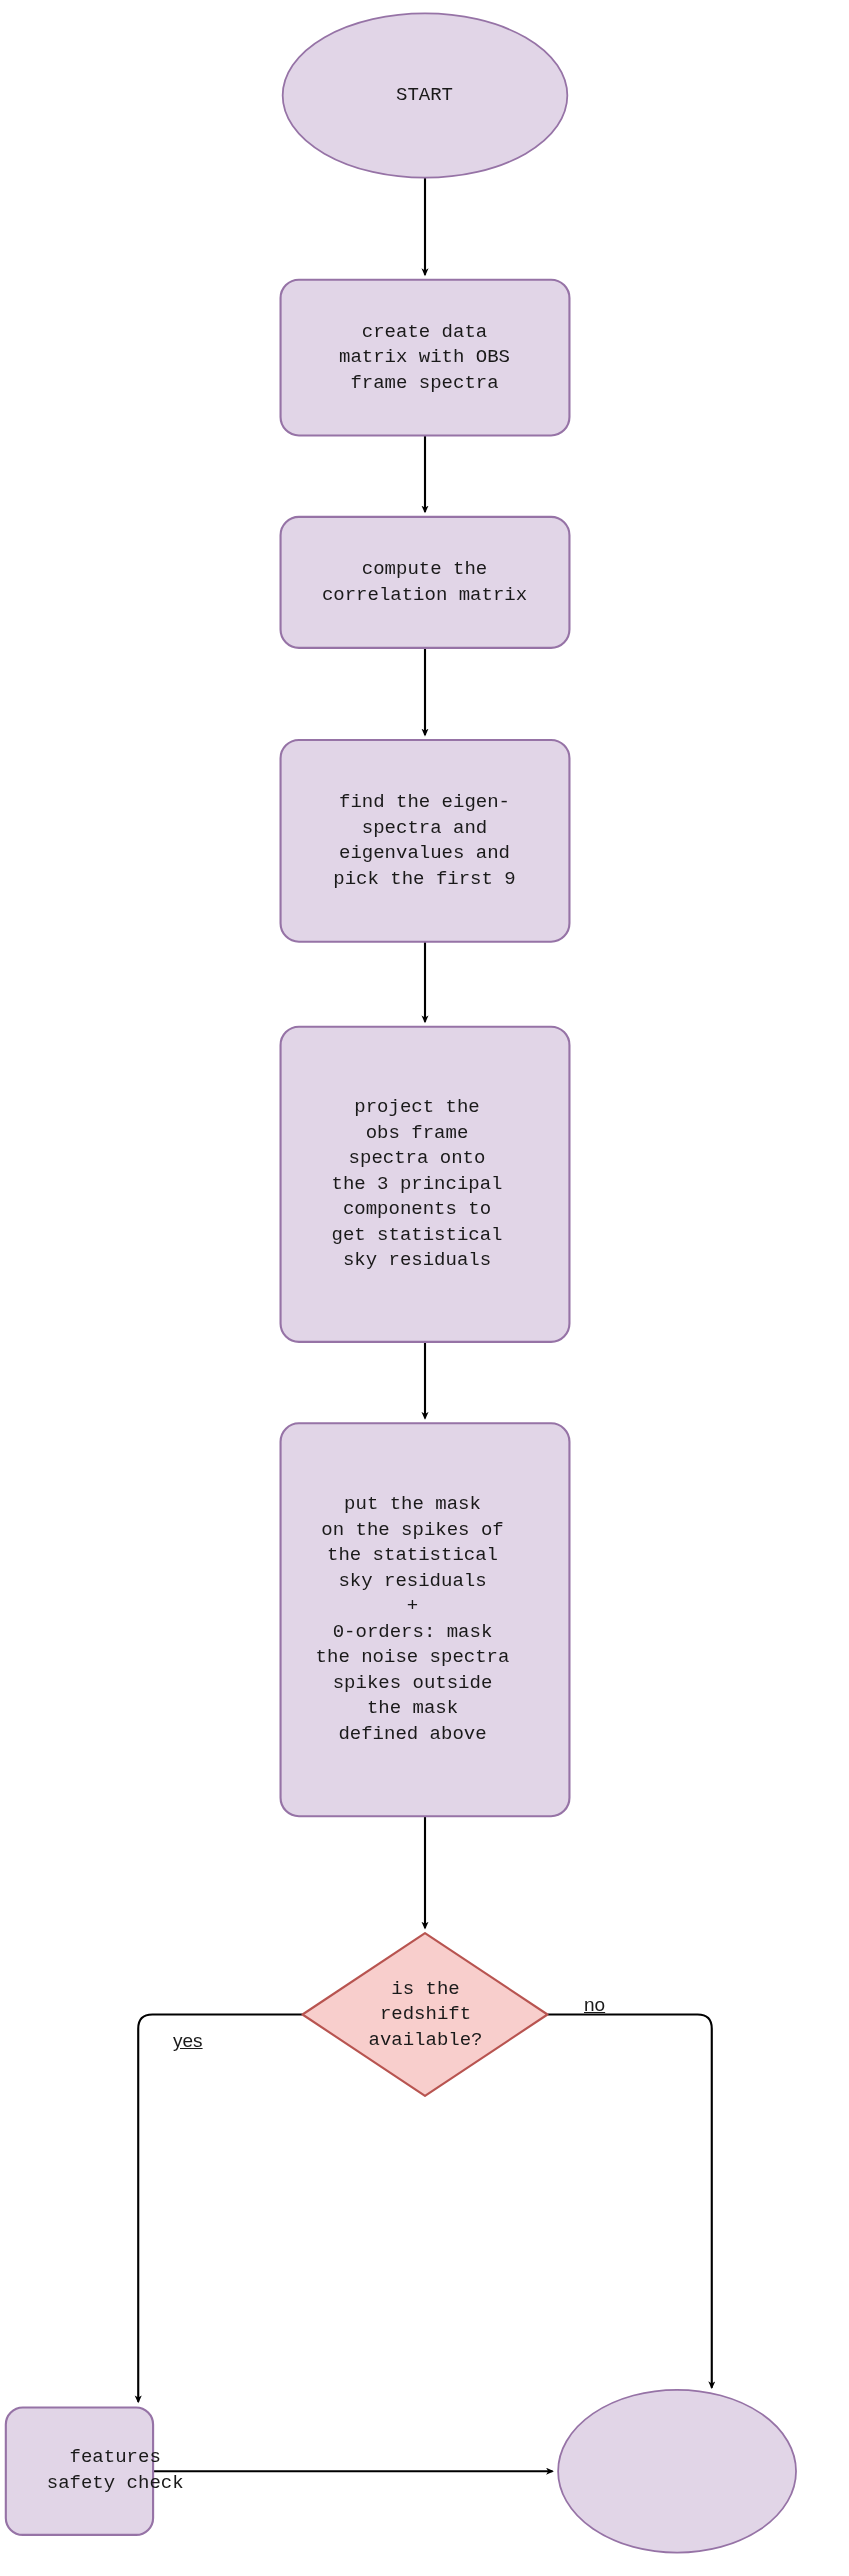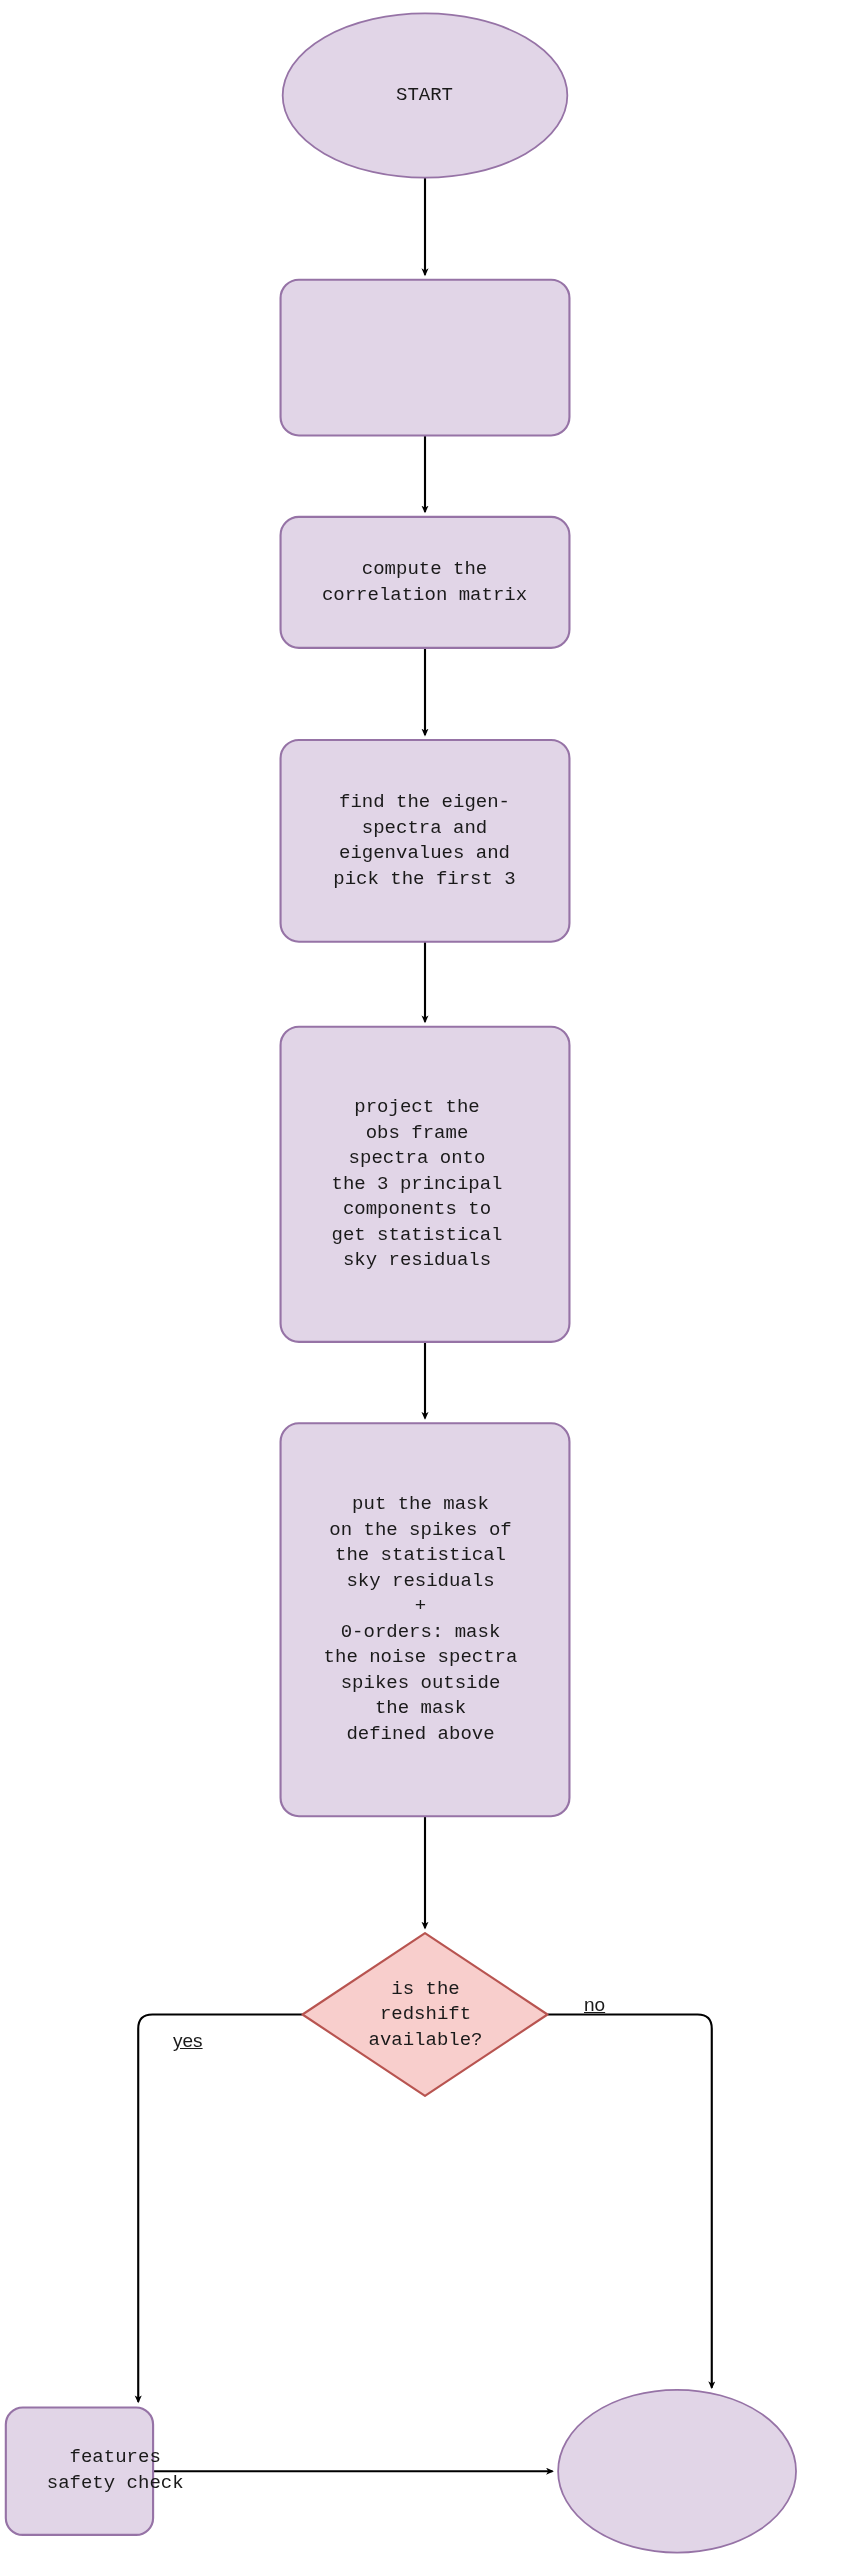--- a/index.html
+++ b/index.html
@@ -125,38 +125,41 @@
       <rect x="8" y="3400" width="208" height="180" rx="24" ry="24" fill="#e1d5e7" stroke="#9673a6" stroke-width="3"></rect>
     </g>
 
     <g>
       <ellipse cx="956" cy="3490" rx="168" ry="115" fill="#e1d5e7" stroke="#9673a6" stroke-width="2.5"></ellipse>
     </g>
   </svg>
 
   <div class="node-label" style="left:283px; top:14px; width:283px; height:163px;">START</div>
 
+  <div class="node-label" style="left:280px; top:280px; width:289px; height:156px;">create data
+matrix with OBS
+frame spectra</div>
 
   <div class="node-label" style="left:280px; top:517px; width:289px; height:131px;border-radius:26px;">compute the
 correlation matrix</div>
 
   <div class="node-label" style="left:280px; top:740px; width:289px; height:202px;">find the eigen-
 spectra and
 eigenvalues and
-pick the first 3</div>
+pick the first 9</div>
 
   <div class="node-label" style="left:280px; top:1027px; width:274px; height:315px;">project the
 obs frame
 spectra onto
 the 3 principal
 components to
 get statistical
 sky residuals</div>
 
-  <div class="node-label" style="left:276px; top:1423px; width:289px; height:393px;">put the mask
+  <div class="node-label" style="left:268px; top:1423px; width:289px; height:393px;">put the mask
 on the spikes of
 the statistical
 sky residuals
 +
 0-orders: mask
 the noise spectra
 spikes outside
 the mask
 defined above</div>
 

